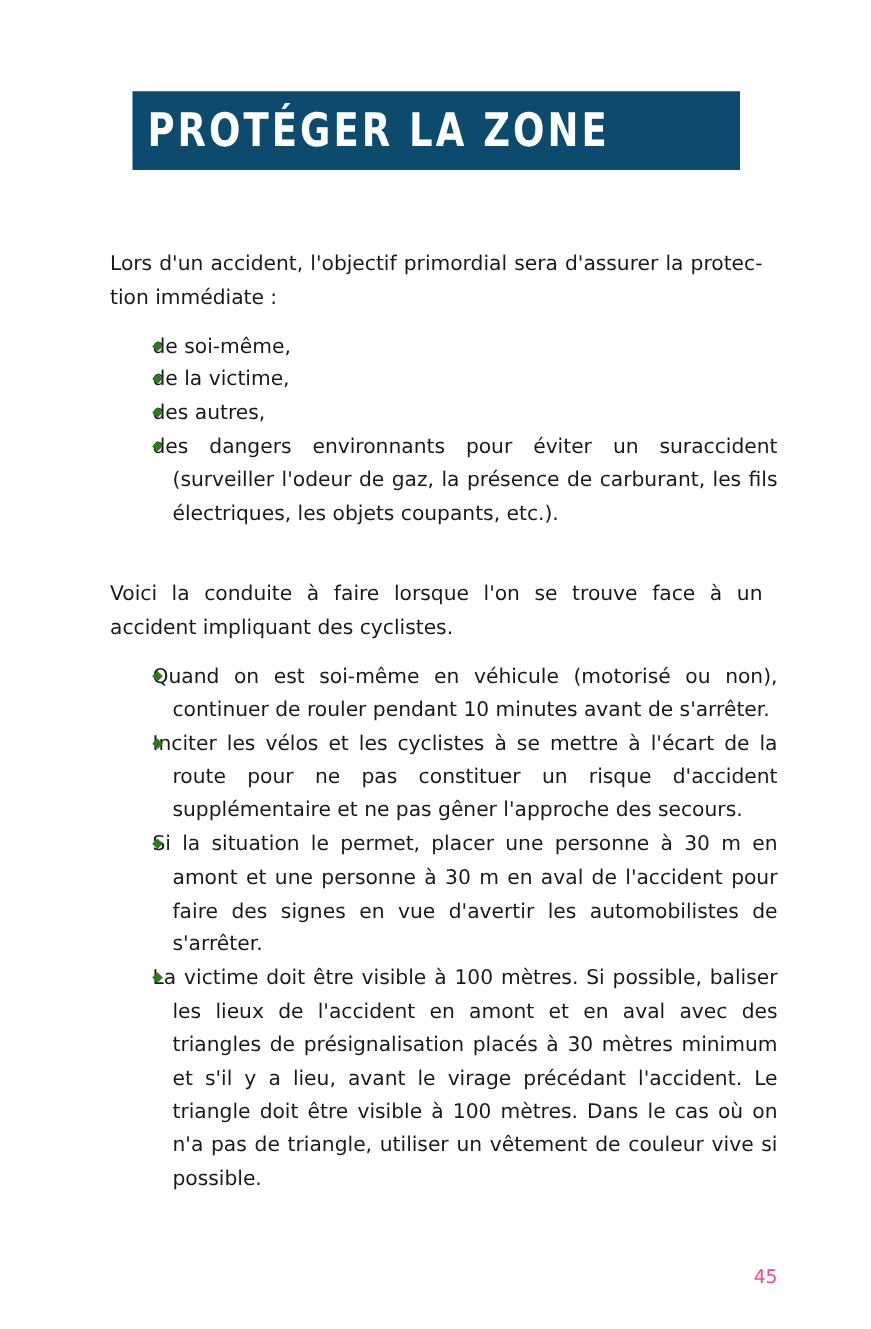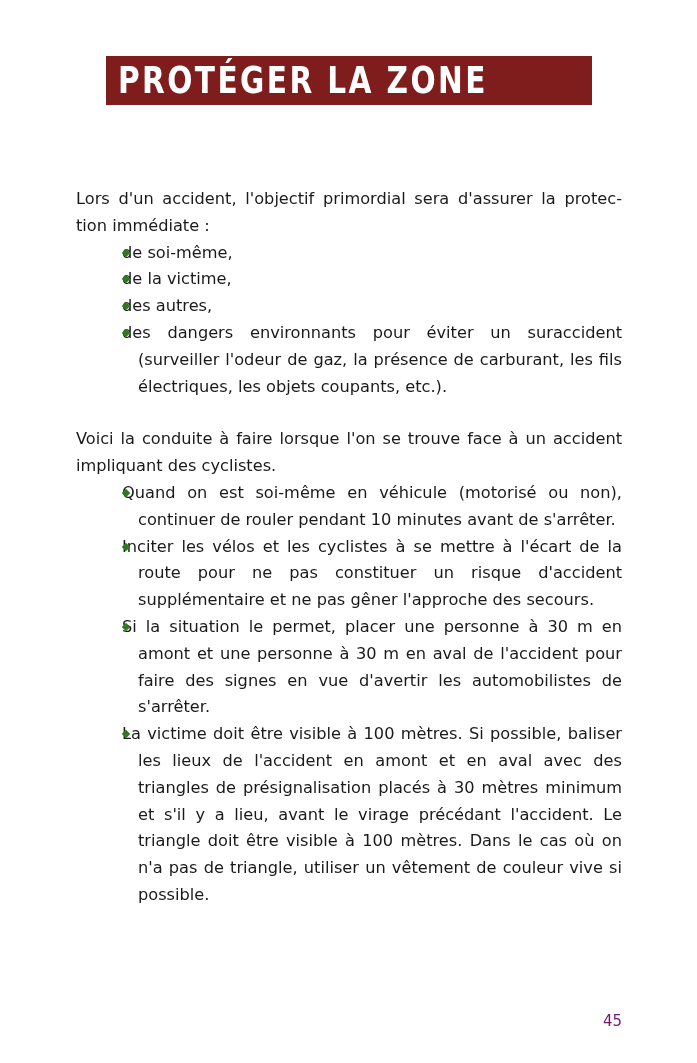--- a/index.html
+++ b/index.html
@@ -21,24 +21,24 @@
     left: 0;
     top: 0;
     width: 697px;
     height: 1063px;
   }
 
   
   .title-banner {
     position: absolute;
     left: 106px;
-    top: 56px;
-    height: 49px;
+    top: 73px;
+    height: 63px;
     padding: 0 12px 0 12px;
-    background: #7f1d1d;
+    background: #0c4a6e;
     display: flex;
     align-items: center;
     box-sizing: border-box;
   }
   .title-text {
     color: #ffffff;
     font-family: "DejaVu Sans", sans-serif;
     font-weight: bold;
     font-size: 37px;
     line-height: 37px;
@@ -55,21 +55,21 @@
     left: 76px;
     top: 186px;
     width: 546px;
   }
 
   .para {
     font-size: 16.2px;
     line-height: 26.8px;
     text-align: justify;
     text-justify: inter-word;
-    margin: 0;
+    margin: 12px;
     hyphens: manual;
   }
 
   .block-gap { height: 26px; }
 
   
   .bullet-list {
     list-style: none;
     margin: 0;
     padding: 0;
@@ -109,21 +109,21 @@
 
   
   .page-number {
     position: absolute;
     left: 0;
     top: 1012px;
     width: 622px;
     text-align: right;
     font-size: 15px;
     line-height: 18px;
-    color: #701a75;
+    color: #ec4899;
   }
 </style>
 </head>
 <body>
 
 <div class="page">
 
   <div class="title-banner">
     <span class="title-text">PROTÉGER LA ZONE</span>
   </div>

